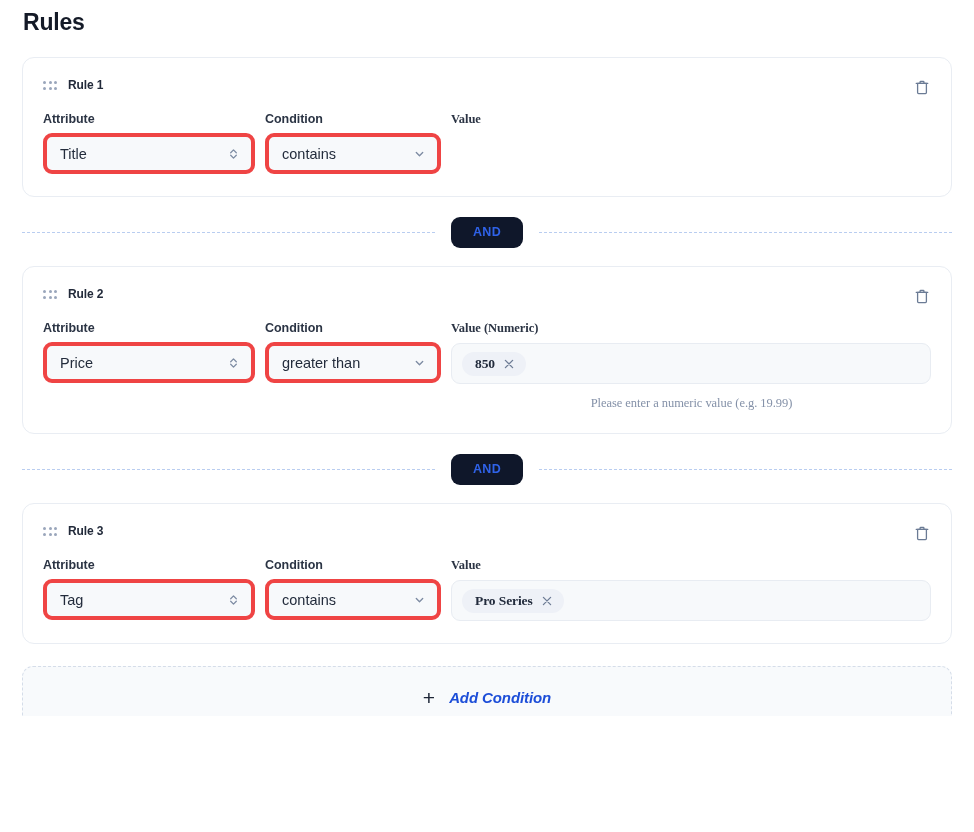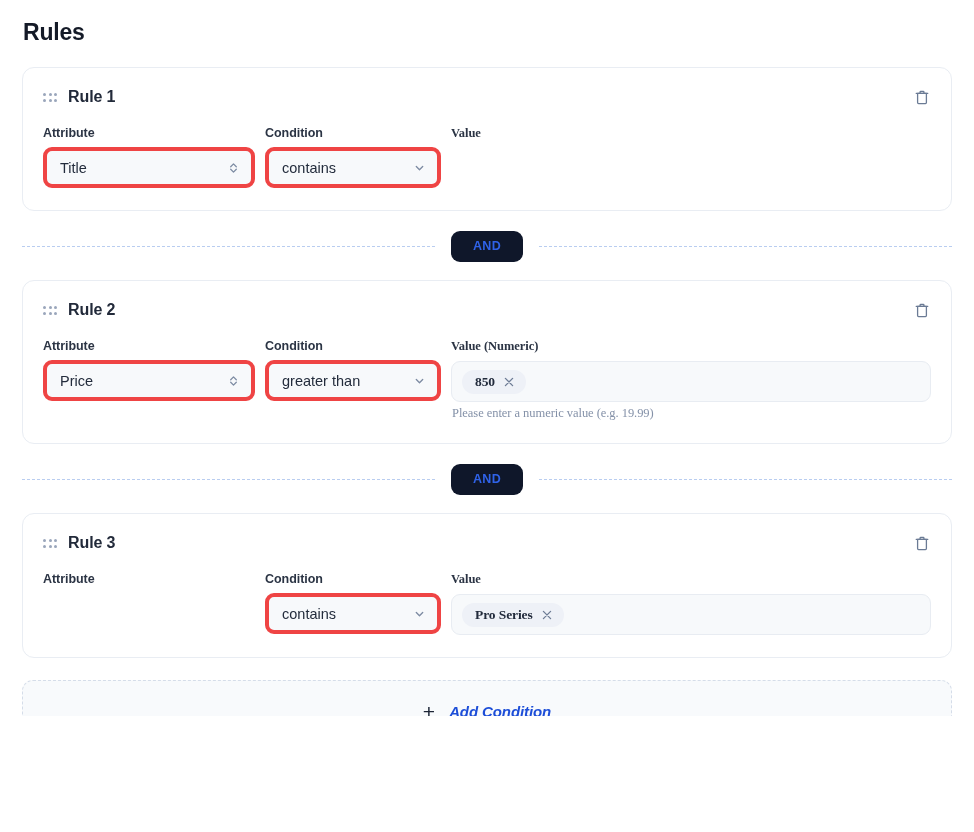--- a/index.html
+++ b/index.html
@@ -9,21 +9,21 @@
     height: 832px;
     background: #ffffff;
     font-family: "Liberation Sans", sans-serif;
     color: #1e2433;
     -webkit-font-smoothing: antialiased;
   }
 
   .page {
     width: 974px;
     height: 716px;
-    padding: 18px 22px 0 22px;
+    padding: 8px 22px 0 22px;
     overflow: hidden;
   }
 
   
   .page-title {
     font-size: 23px;
     font-weight: 700;
     letter-spacing: -0.2px;
     color: #141a27;
     margin: 2px 0 22px 1px;
@@ -56,21 +56,21 @@
   }
   .drag-handle i {
     display: block;
     width: 3px;
     height: 3px;
     border-radius: 50%;
     background: #9aa6bb;
   }
 
   .rule-title {
-    font-size: 16px;
+    font-size: 12px;
     font-weight: 700;
     color: #222a3a;
     letter-spacing: -0.1px;
   }
 
   .delete-btn {
     position: absolute;
     top: 18px;
     right: 16px;
     width: 26px;
@@ -161,23 +161,24 @@
     display: inline-flex;
     align-items: center;
     justify-content: center;
     color: #6d7c95;
     cursor: pointer;
   }
 
   .helper-text {
     font-size: 12.5px;
     color: #8491a8;
-    margin-top: 4px;
+    margin-top: 12px;
     margin-left: 1px;
     letter-spacing: -0.05px;
+    text-align: center;
   }
 
   
   .info-banner {
     margin-top: 18px;
     background: #eff6fe;
     border-radius: 9px;
     height: 36px;
     display: flex;
     align-items: center;
@@ -403,20 +404,29 @@
           <path d="M2.2 4.3h11.6"></path>
           <path d="M6.1 4.3V2.9c0-.33.27-.6.6-.6h2.6c.33 0 .6.27.6.6v1.4"></path>
           <path d="M3.6 4.3h8.8v9.3c0 .55-.45 1-1 1H4.6c-.55 0-1-.45-1-1V4.3z"></path>
         </svg>
       </span>
     </button>
 
     <div class="fields">
       <div class="field-attr">
         <label class="field-label">Attribute</label>
+        <button class="control">
+          <span>Tag</span>
+          <span class="chev">
+            <svg width="13" height="13" viewBox="0 0 13 13" fill="none" stroke="currentColor" stroke-width="1.3" stroke-linecap="round" stroke-linejoin="round">
+              <path d="M3.7 5.2 6.5 2.4l2.8 2.8"></path>
+              <path d="M9.3 7.8 6.5 10.6 3.7 7.8"></path>
+            </svg>
+          </span>
+        </button>
       </div>
 
       <div class="field-cond">
         <label class="field-label">Condition</label>
         <button class="control">
           <span>contains</span>
           <span class="chev">
             <svg width="13" height="13" viewBox="0 0 13 13" fill="none" stroke="currentColor" stroke-width="1.35" stroke-linecap="round" stroke-linejoin="round">
               <path d="M3.3 5 6.5 8.2 9.7 5"></path>
             </svg>

